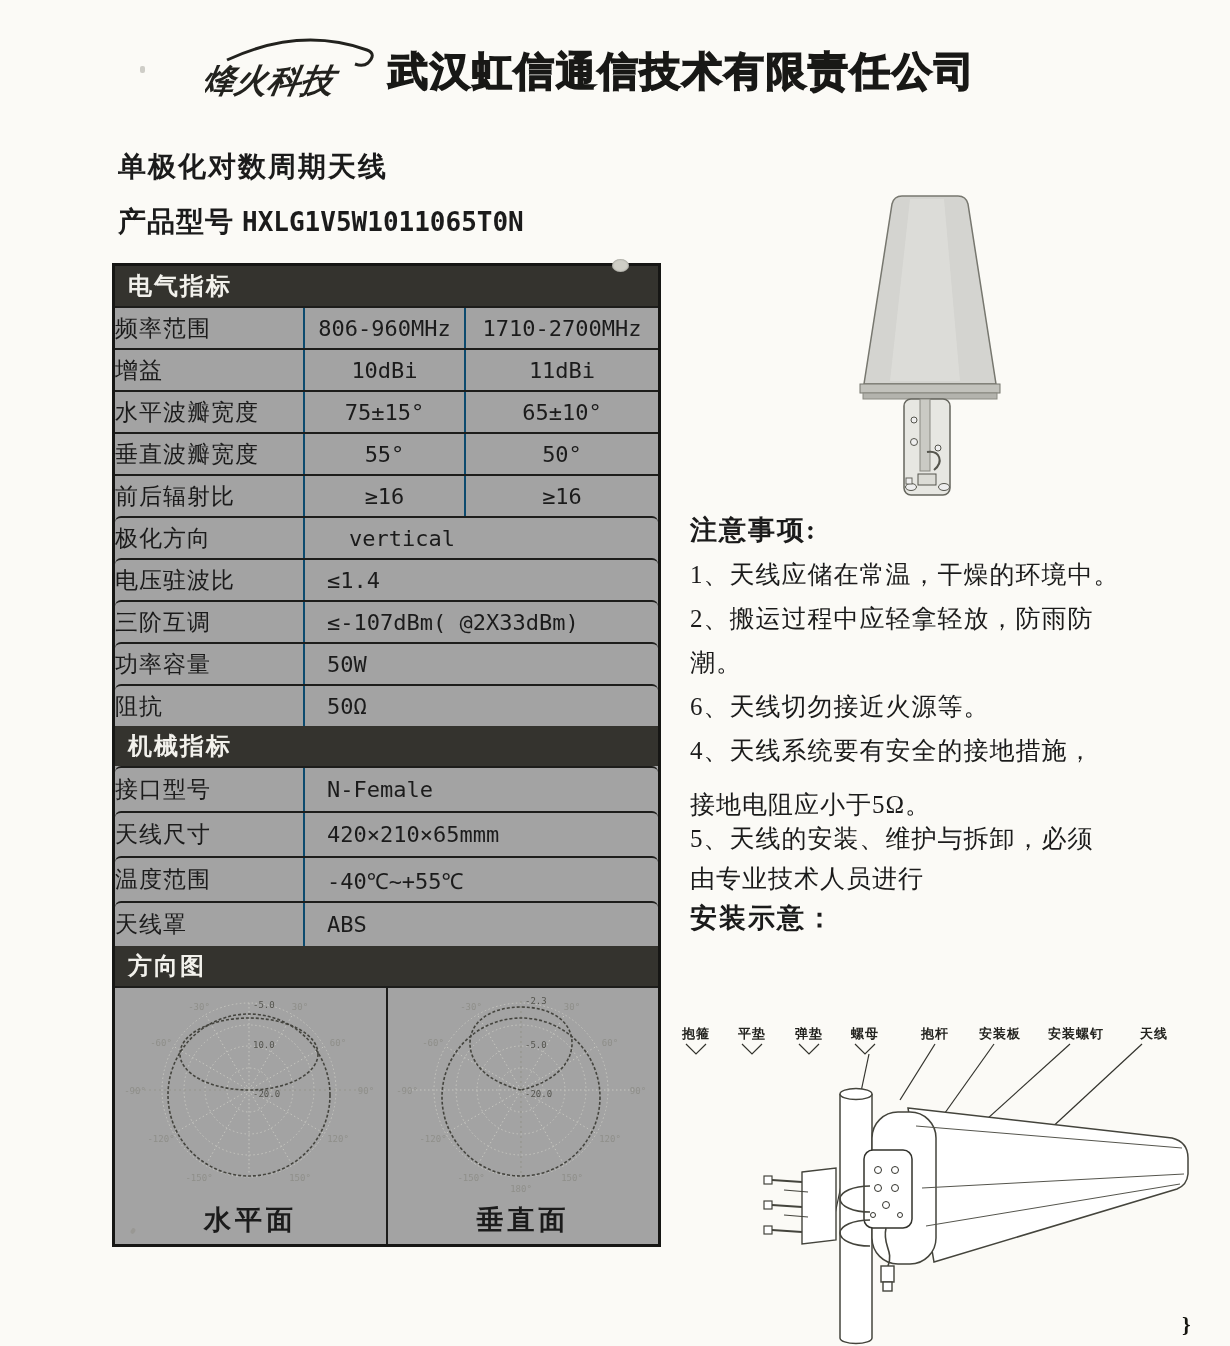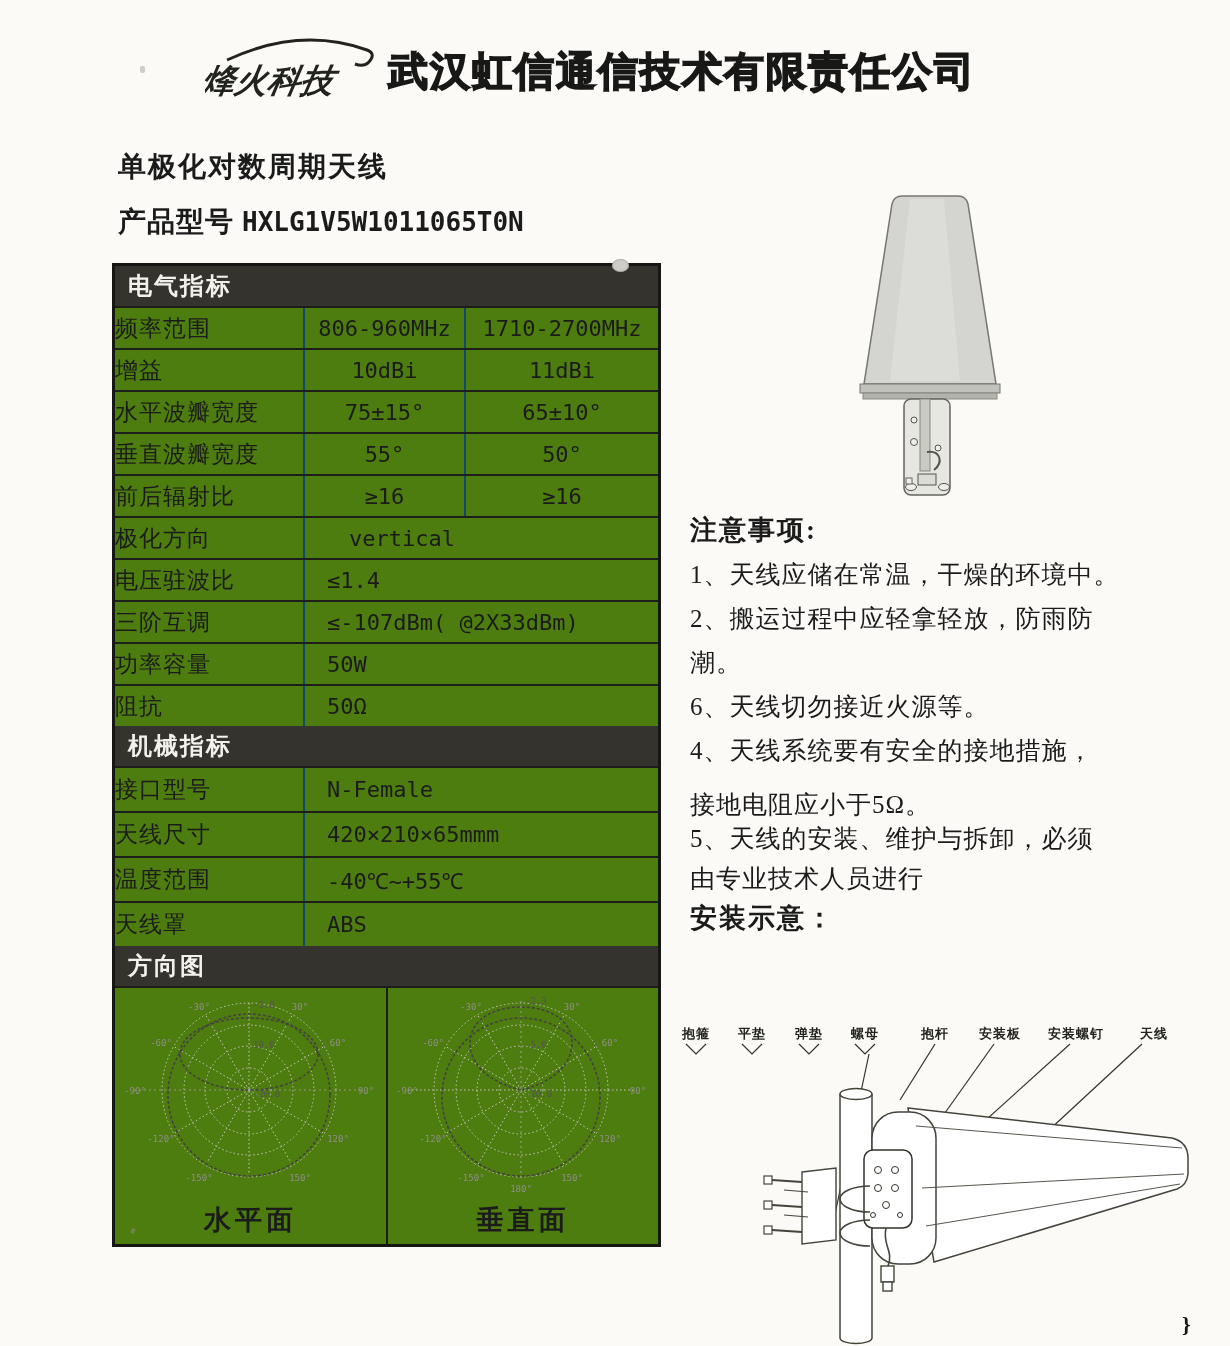--- a/index.html
+++ b/index.html
@@ -22,26 +22,26 @@
   
   .product-name{
     position:absolute;left:118px;top:148px;
     font-size:28px;font-weight:bold;letter-spacing:2px;
   }
   .model-line{position:absolute;left:118px;top:203px;font-size:28px;font-weight:bold;letter-spacing:1px;}
   .model-line .code{font-family:"DejaVu Sans Mono", monospace;font-weight:bold;font-size:26px;letter-spacing:0;}
   
   .spec-table{
     position:absolute;left:112px;top:263px;width:549px;
-    border:3px solid #161614;background:#4d7c0f;box-sizing:border-box;
+    border:3px solid #161614;background:#a3a3a3;box-sizing:border-box;
   }
   .bar{height:40px;background:#34332e;color:#f2f1ec;font-weight:bold;font-size:24px;line-height:40px;padding-left:13px;letter-spacing:2px;position:relative;}
   .tr{display:grid;align-items:center;border-top:2px solid #1d1d1b;}
   .tr2{grid-template-columns:188px 161px 1fr;}
-  .tr1{grid-template-columns:188px 1fr;}
+  .tr1{grid-template-columns:188px 1fr;border-radius:6px;}
   .elec .tr{height:40px;}
   .mech .tr{height:43px;}
   .td{height:100%;display:flex;align-items:center;box-sizing:border-box;}
   .td.lbl{font-size:23px;letter-spacing:1px;}
   .td.val{border-left:2px solid #0c4a6e;font-family:"DejaVu Sans Mono", monospace;font-size:22px;}
   .tr2 .td.val{justify-content:center;}
   .tr1 .td.val{padding-left:22px;}
   
   .pattern-row{display:grid;grid-template-columns:273px 1fr;border-top:2px solid #1d1d1b;height:256px;}
   .pattern-cell{position:relative;height:100%;}

